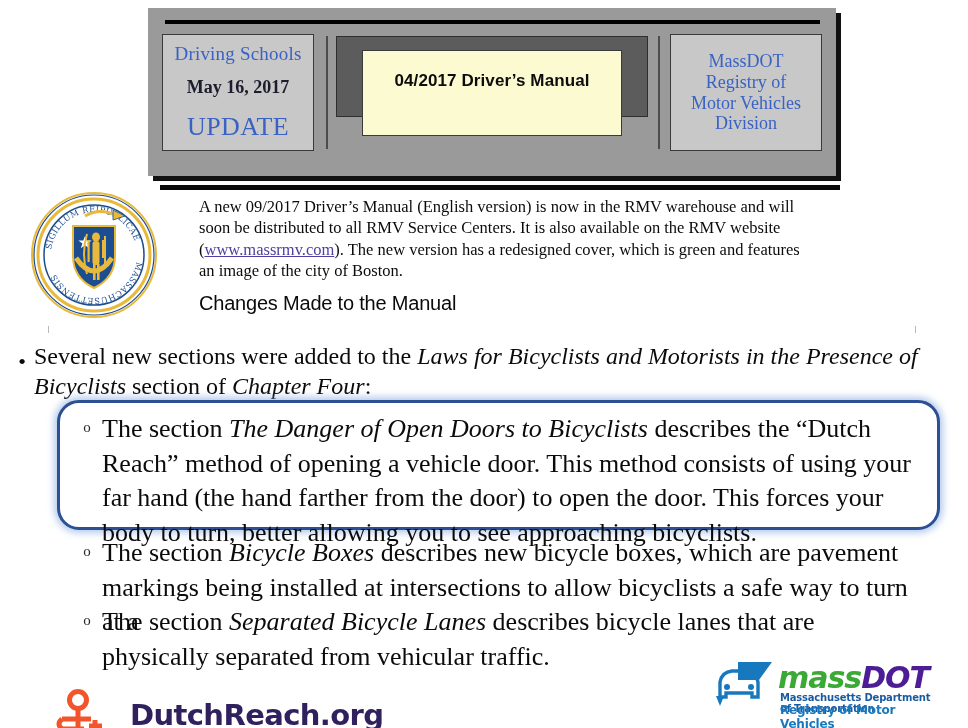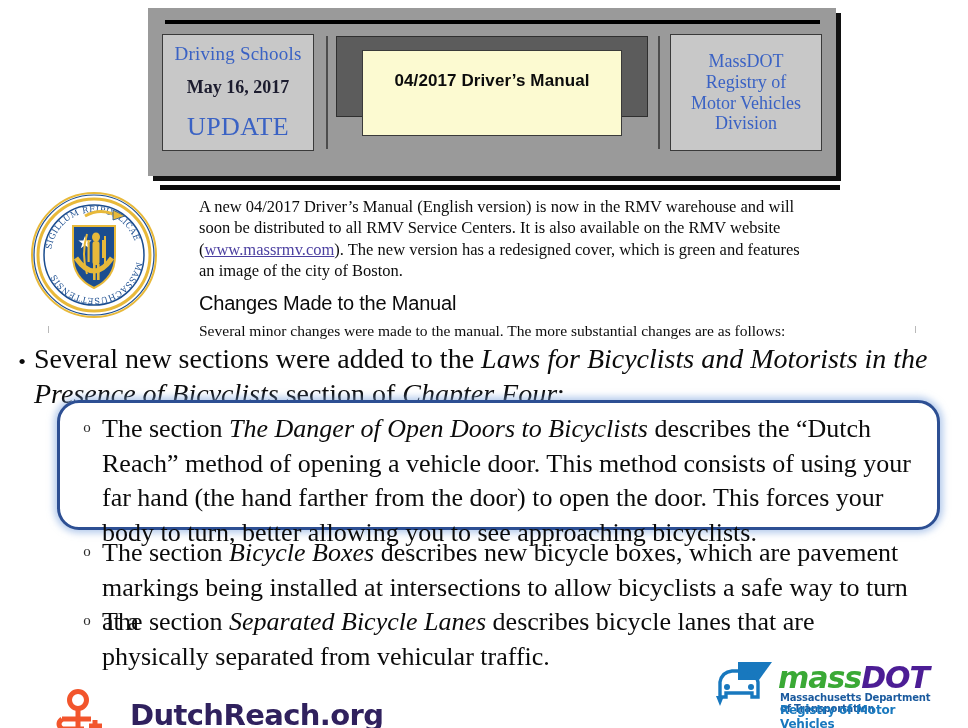--- a/index.html
+++ b/index.html
@@ -102,21 +102,21 @@
   
   #main-bullet-row{
     position:absolute;left:10px;top:342px;width:940px;
     display:flex;align-items:flex-start;
   }
   #main-bullet-dot{
     width:24px;flex:0 0 24px;font-size:22px;line-height:1;
     color:#0b0b0b;text-align:center;padding-top:9px;
   }
   #main-bullet-text{
-    font-size:28px;line-height:1.24;color:#0b0b0b;flex:1;
+    font-size:24px;line-height:1.24;color:#0b0b0b;flex:1;
   }
   .it{font-style:italic;}
 
   
   #highlight-box{
     position:absolute;left:57px;top:400px;width:883px;height:130px;
     border:3px solid #2d4f93;
     border-radius:22px;
     background:#ffffff;
     box-shadow:0 0 7px 3px rgba(120,160,220,.55);
@@ -244,24 +244,23 @@
 
     <path d="M 47,68 Q 65,94 83,68" stroke="#e8b93a" stroke-width="5" fill="none"></path>
 
     <path d="M 56,26 Q 70,18 84,24" stroke="#e8b93a" stroke-width="3" fill="none"></path>
     <polygon points="84,20 96,26 84,30" fill="#e8b93a" stroke="#1b4d8f" stroke-width="0.8"></polygon>
   </svg>
 </div>
 
 <div id="intro-block">
   <div id="intro-paragraph">
-    <span>A new 04/2017 Driver’s Manual (English version) is now in the RMV warehouse and will soon be distributed to all RMV Service Centers.  It is also available on the RMV website (</span><a id="rmv-link" href="#">www.massrmv.com</a><span>).  The new version has a redesigned cover, which is green and features an image of the city of Boston.</span>
+    <span>A new 09/2017 Driver’s Manual (English version) is now in the RMV warehouse and will soon be distributed to all RMV Service Centers.  It is also available on the RMV website (</span><a id="rmv-link" href="#">www.massrmv.com</a><span>).  The new version has a redesigned cover, which is green and features an image of the city of Boston.</span>
   </div>
   <div id="changes-heading">Changes Made to the Manual</div>
-  <div id="changes-subtext">Several minor changes were made to the manual.  The more substantial changes are as follows:</div>
 </div>
 
 <div id="tick-left" class="tick-mark"></div>
 <div id="tick-right" class="tick-mark"></div>
 
 <div id="main-bullet-row">
   <div id="main-bullet-dot">•</div>
   <div id="main-bullet-text"><span>Several new sections were added to the </span><span class="it">Laws for Bicyclists and Motorists in the Presence of Bicyclists</span><span> section of </span><span class="it">Chapter Four</span><span>:</span></div>
 </div>
 

